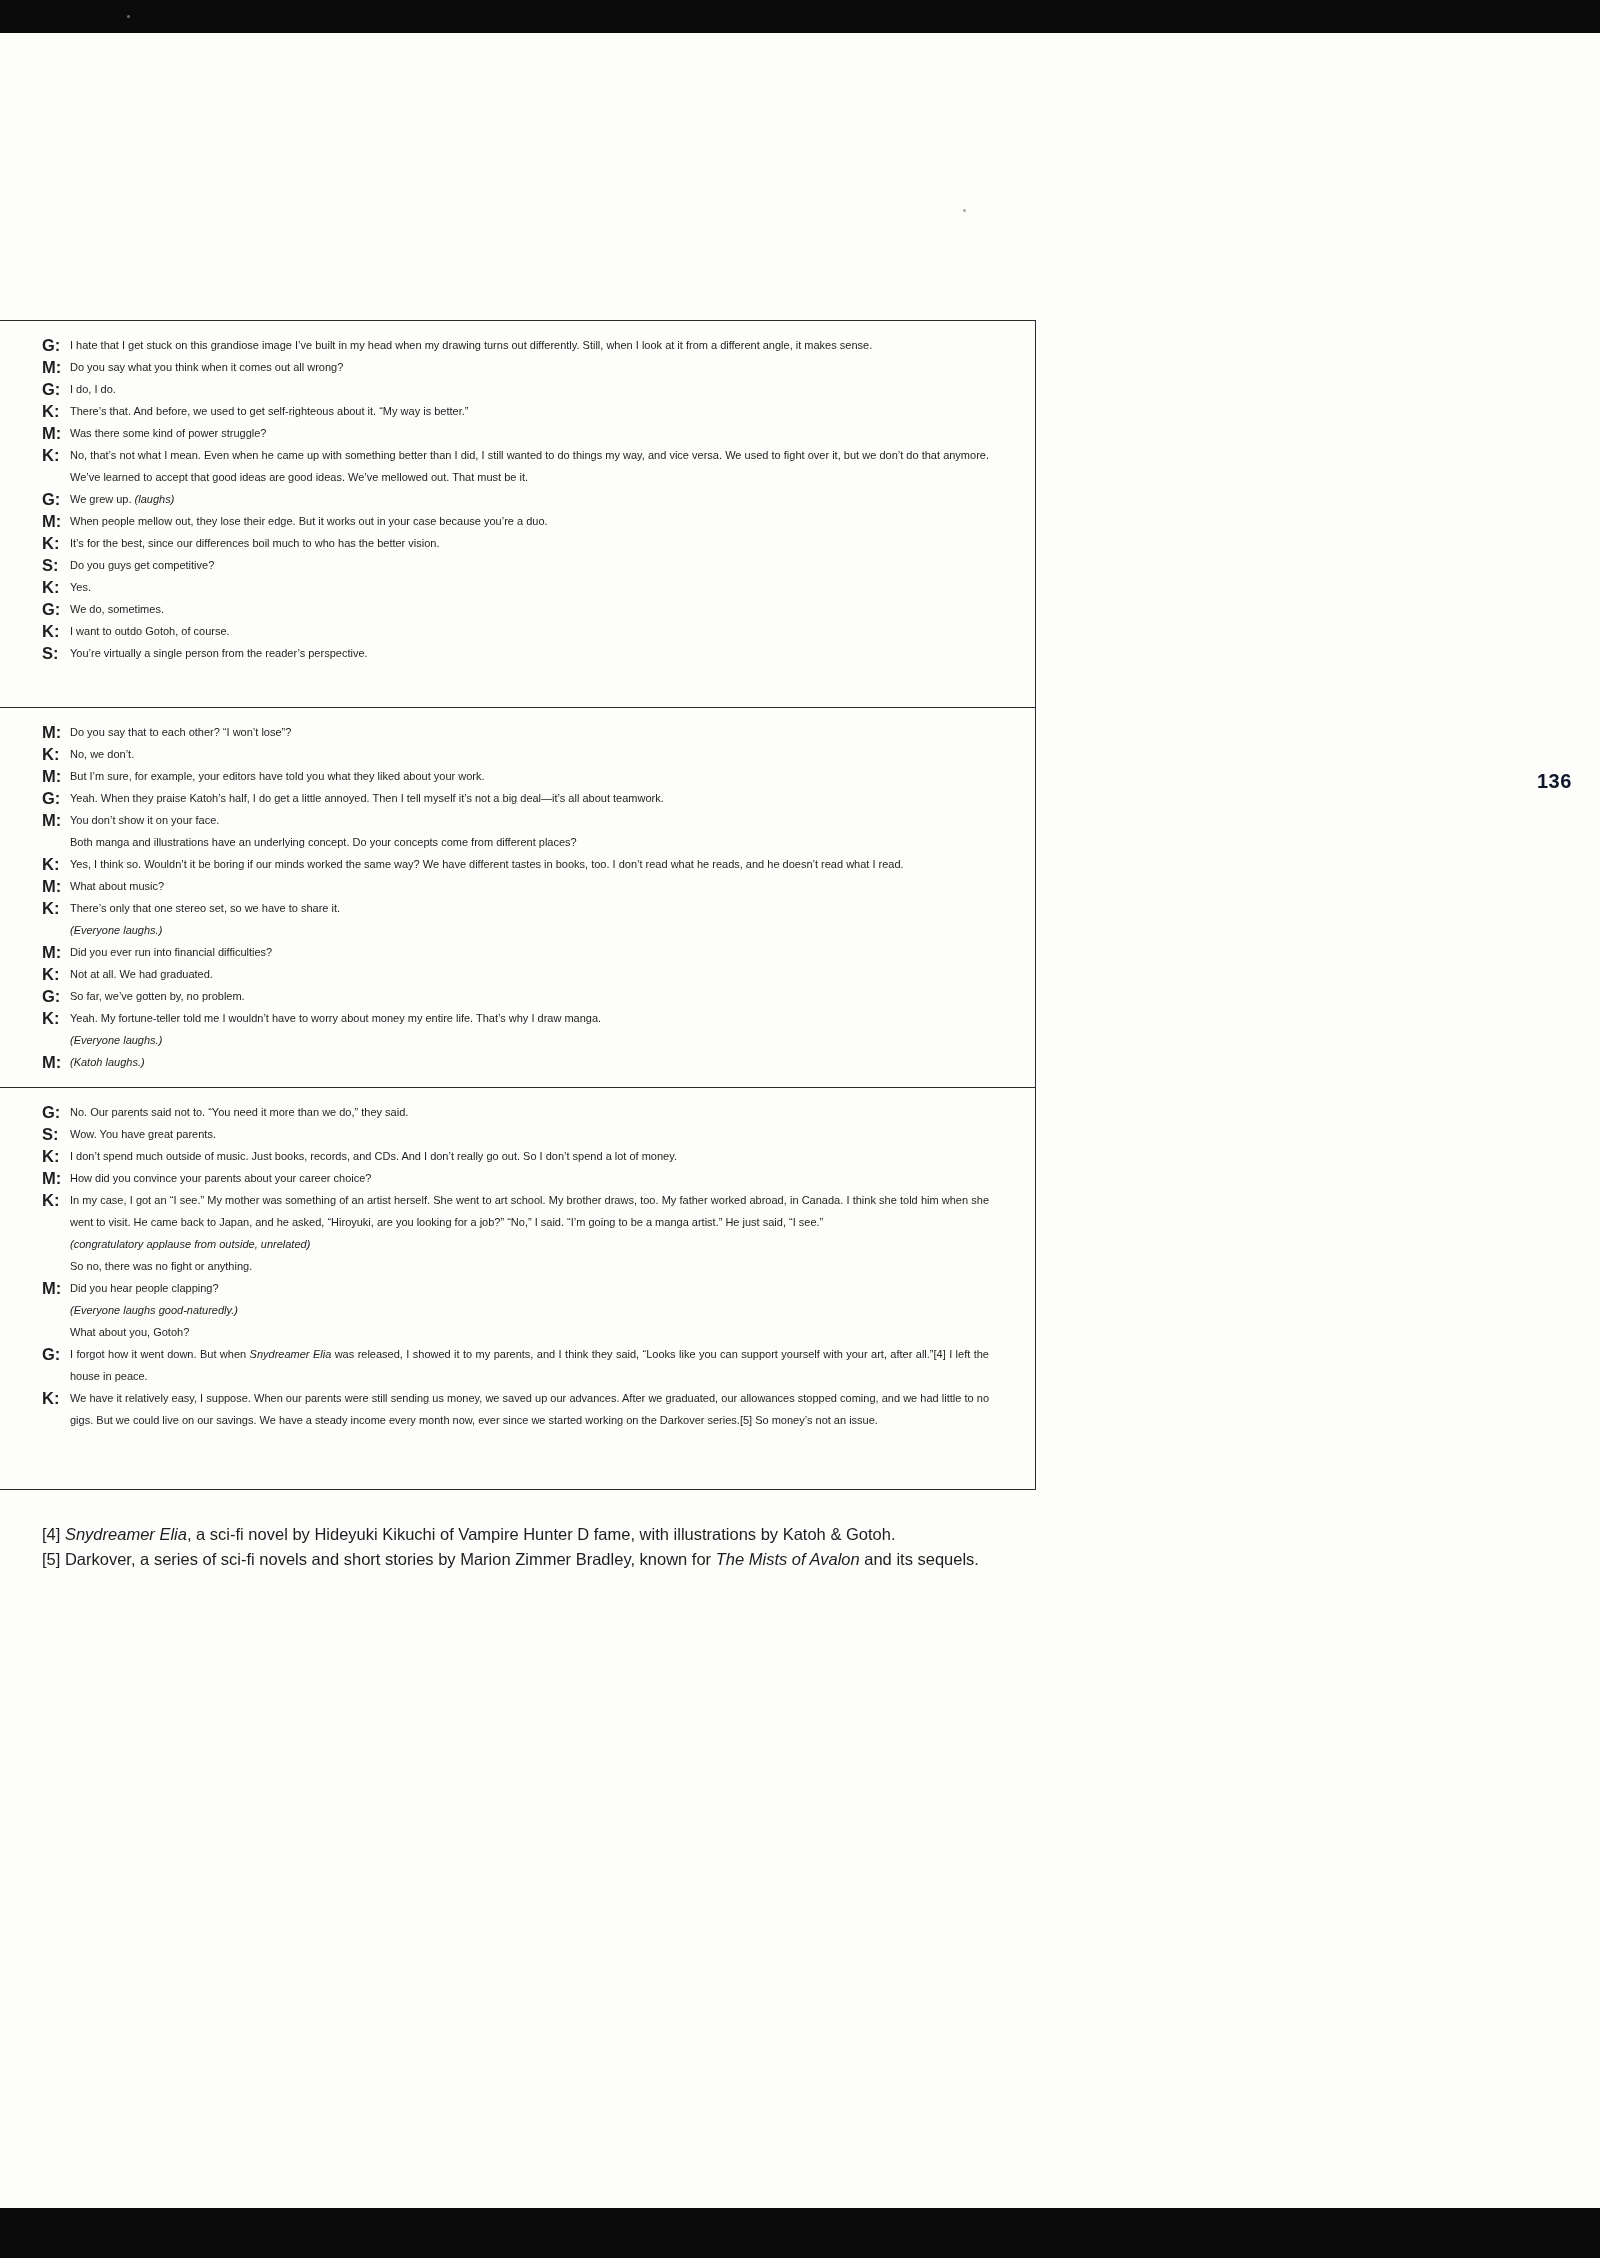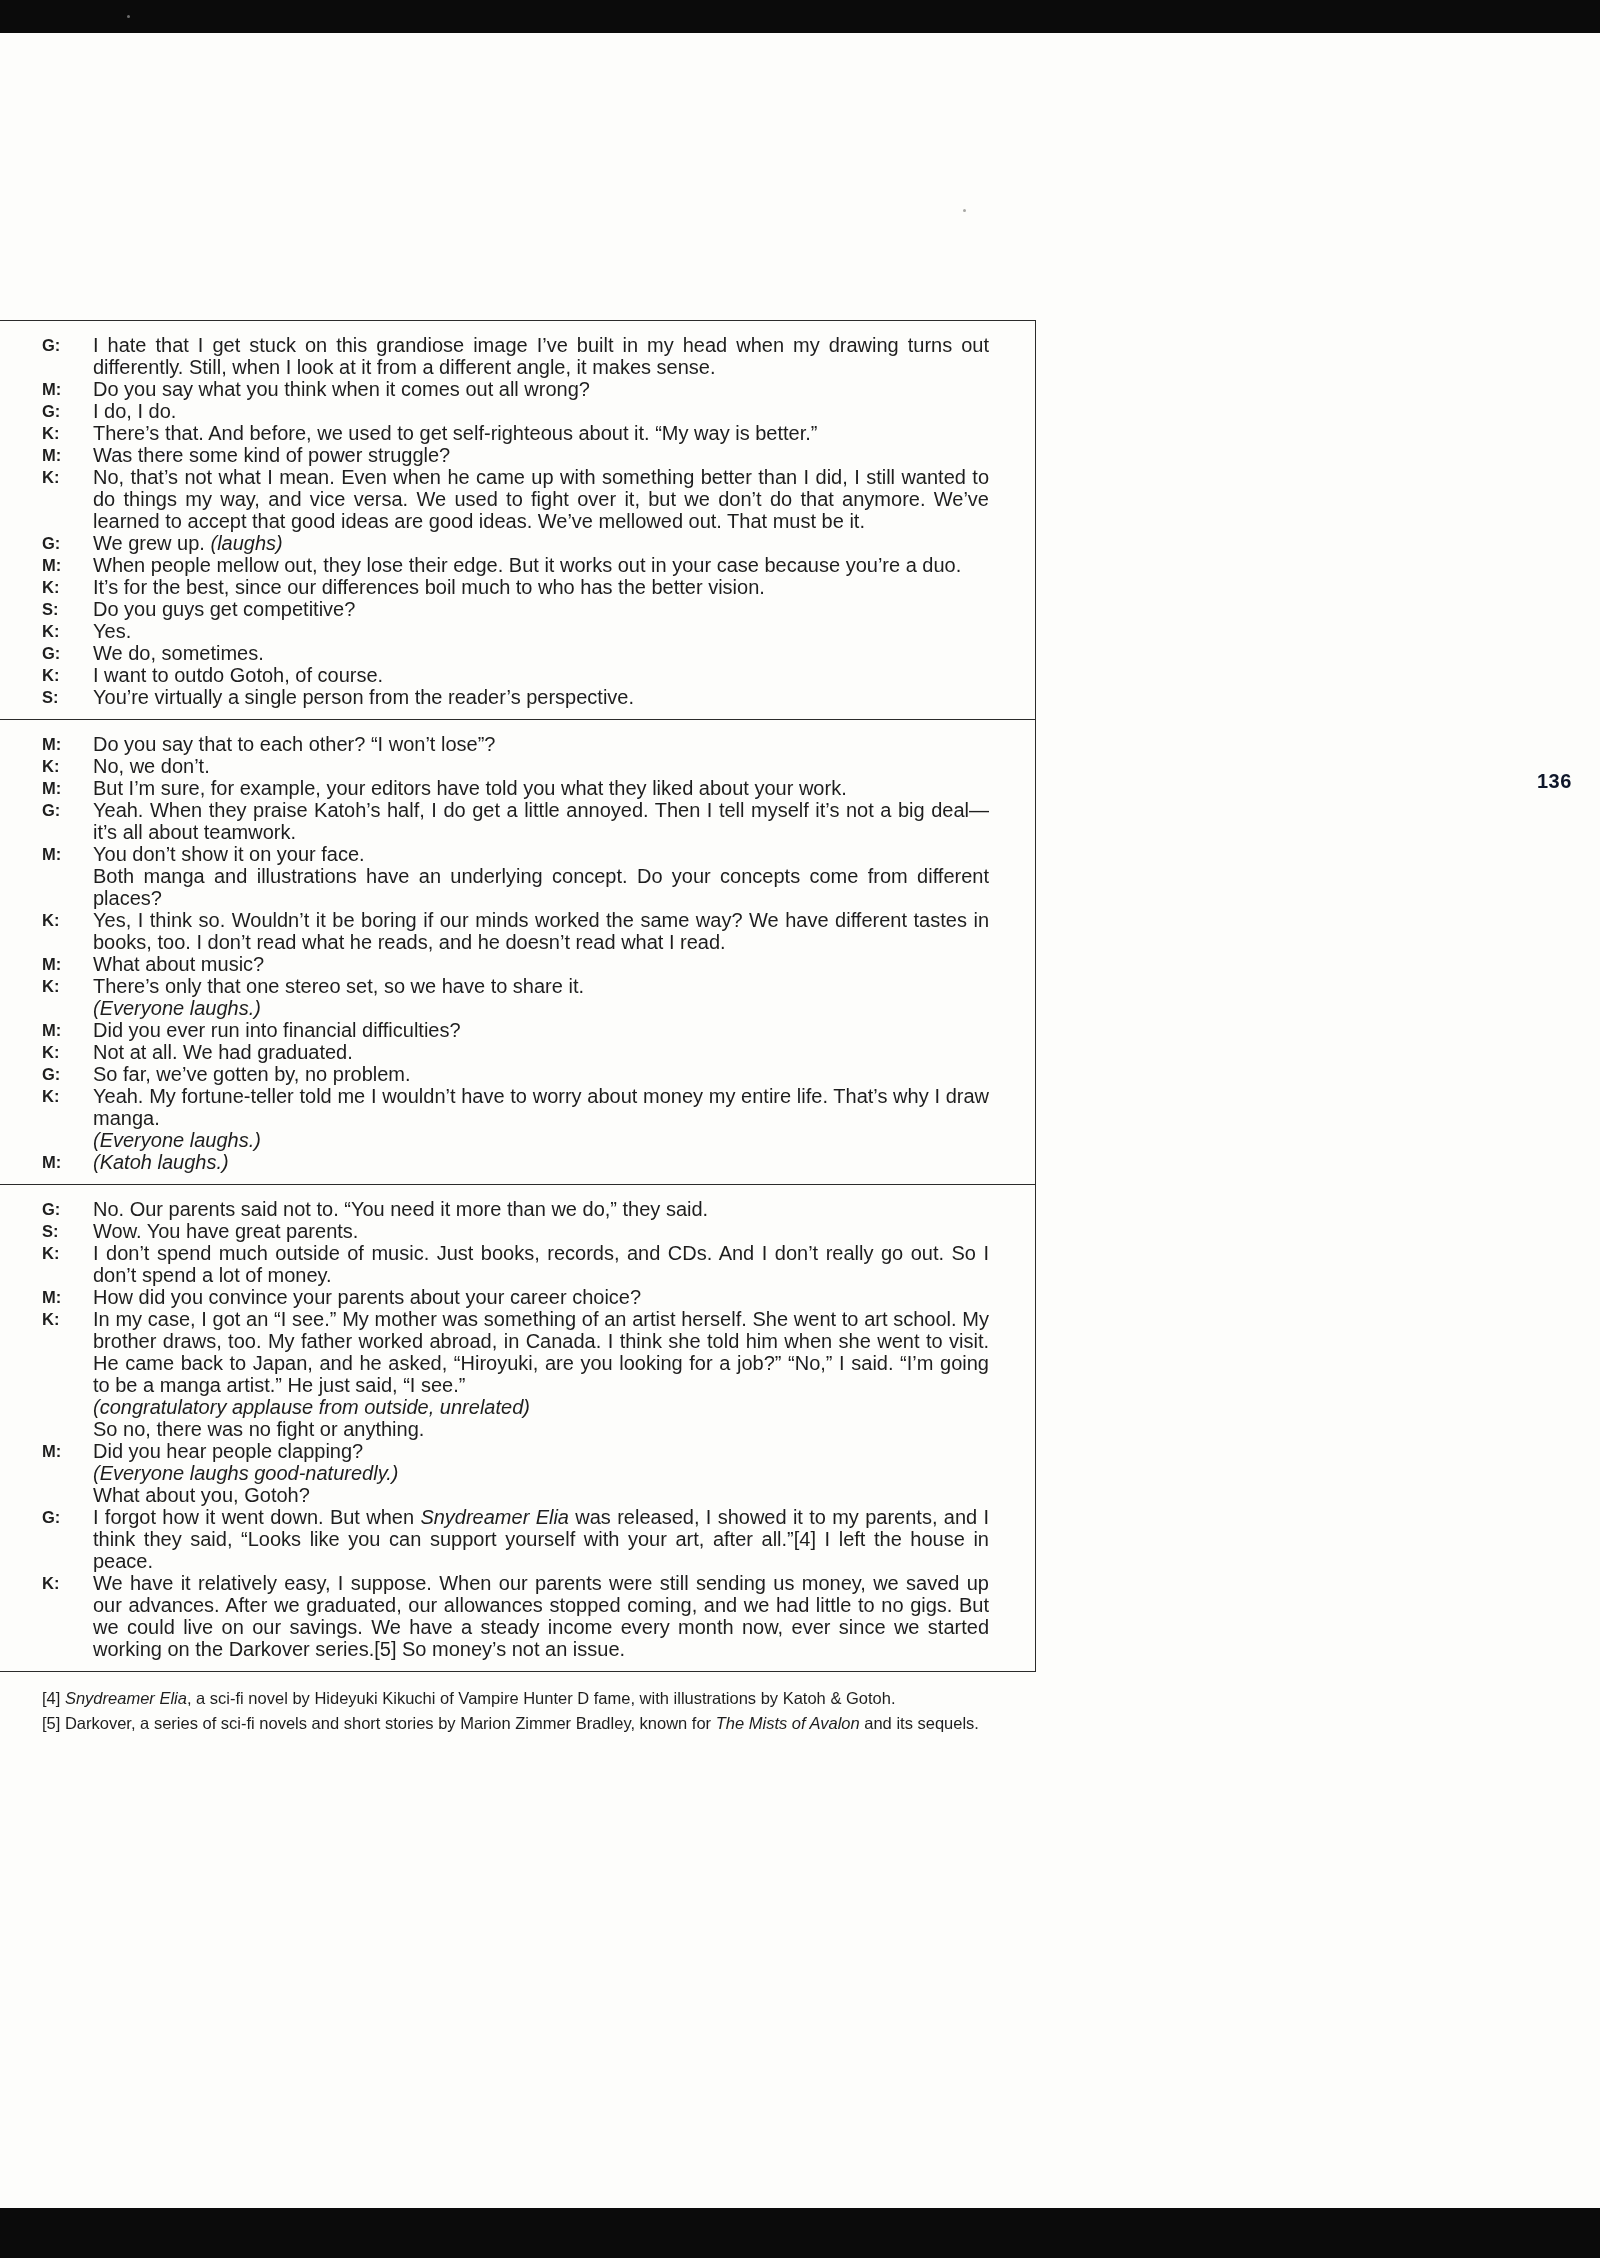--- a/index.html
+++ b/index.html
@@ -57,28 +57,27 @@
   }
   .speaker {
     position: absolute;
     left: 0;
     top: 0;
     font-weight: bold;
     font-size: 16.5px;
     line-height: 22px;
   }
   .par {
-    font-size: 20px;
+    font-size: 11px;
     line-height: 22px;
     text-align: justify;
-    margin-left: 23px;
   }
   .par i { font-style: italic; }
   .footnotes {
-    margin-top: 14px;
+    margin-top: 32px;
     padding-left: 42px;
     padding-right: 10px;
   }
   .footnote {
     font-size: 16.5px;
     line-height: 25px;
   }
   .footnote i { font-style: italic; }
   .page-number {
     position: absolute;

